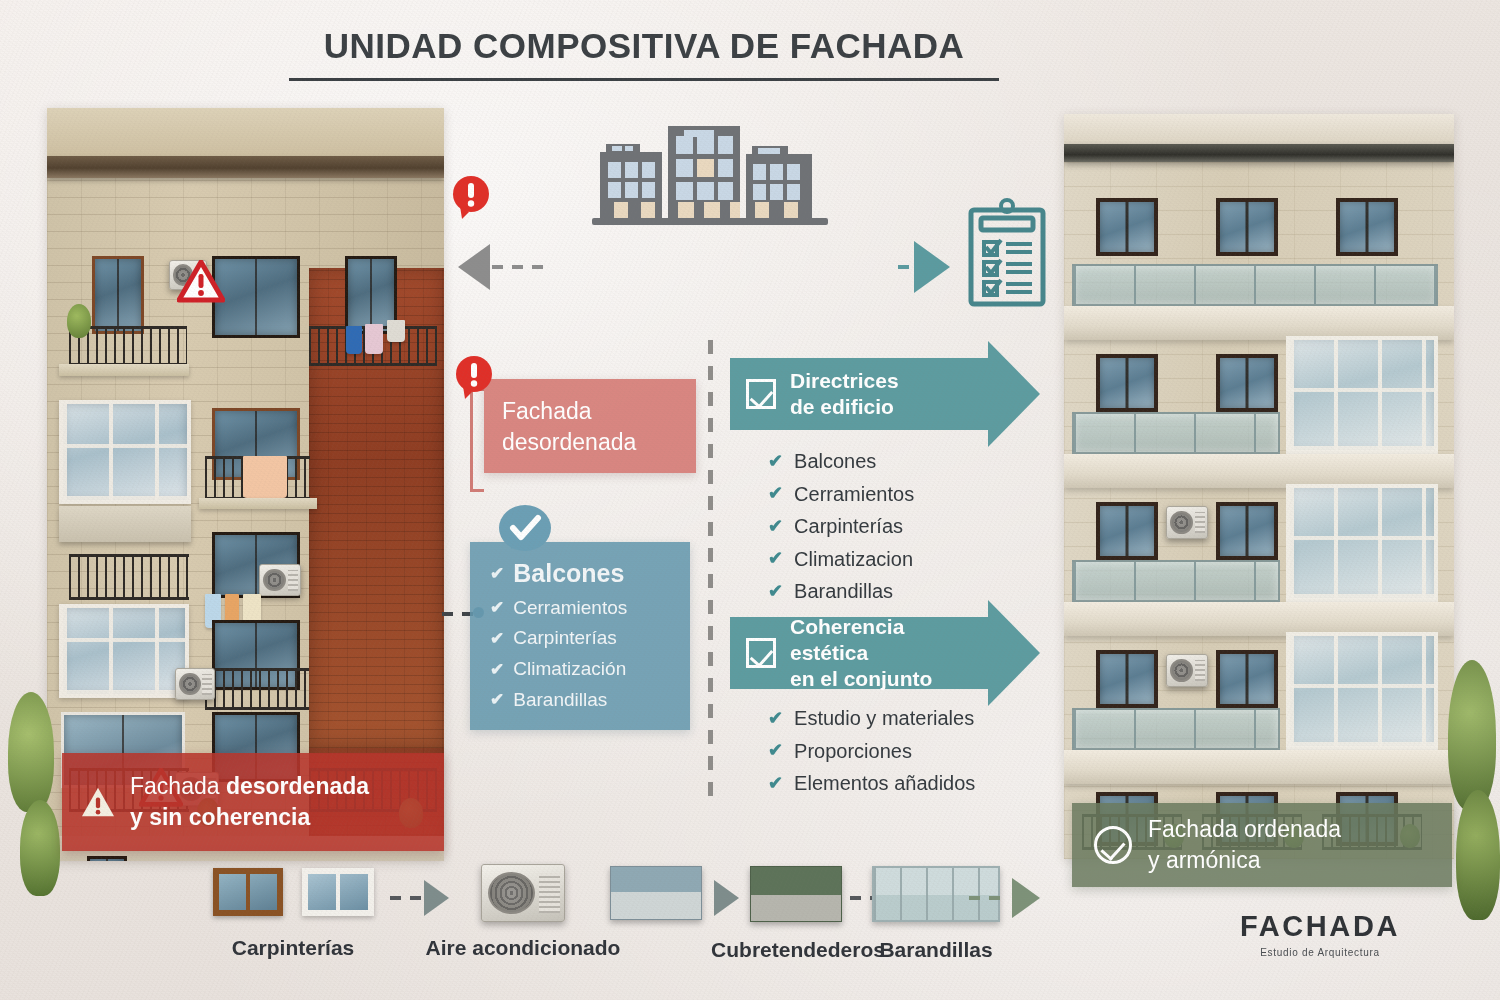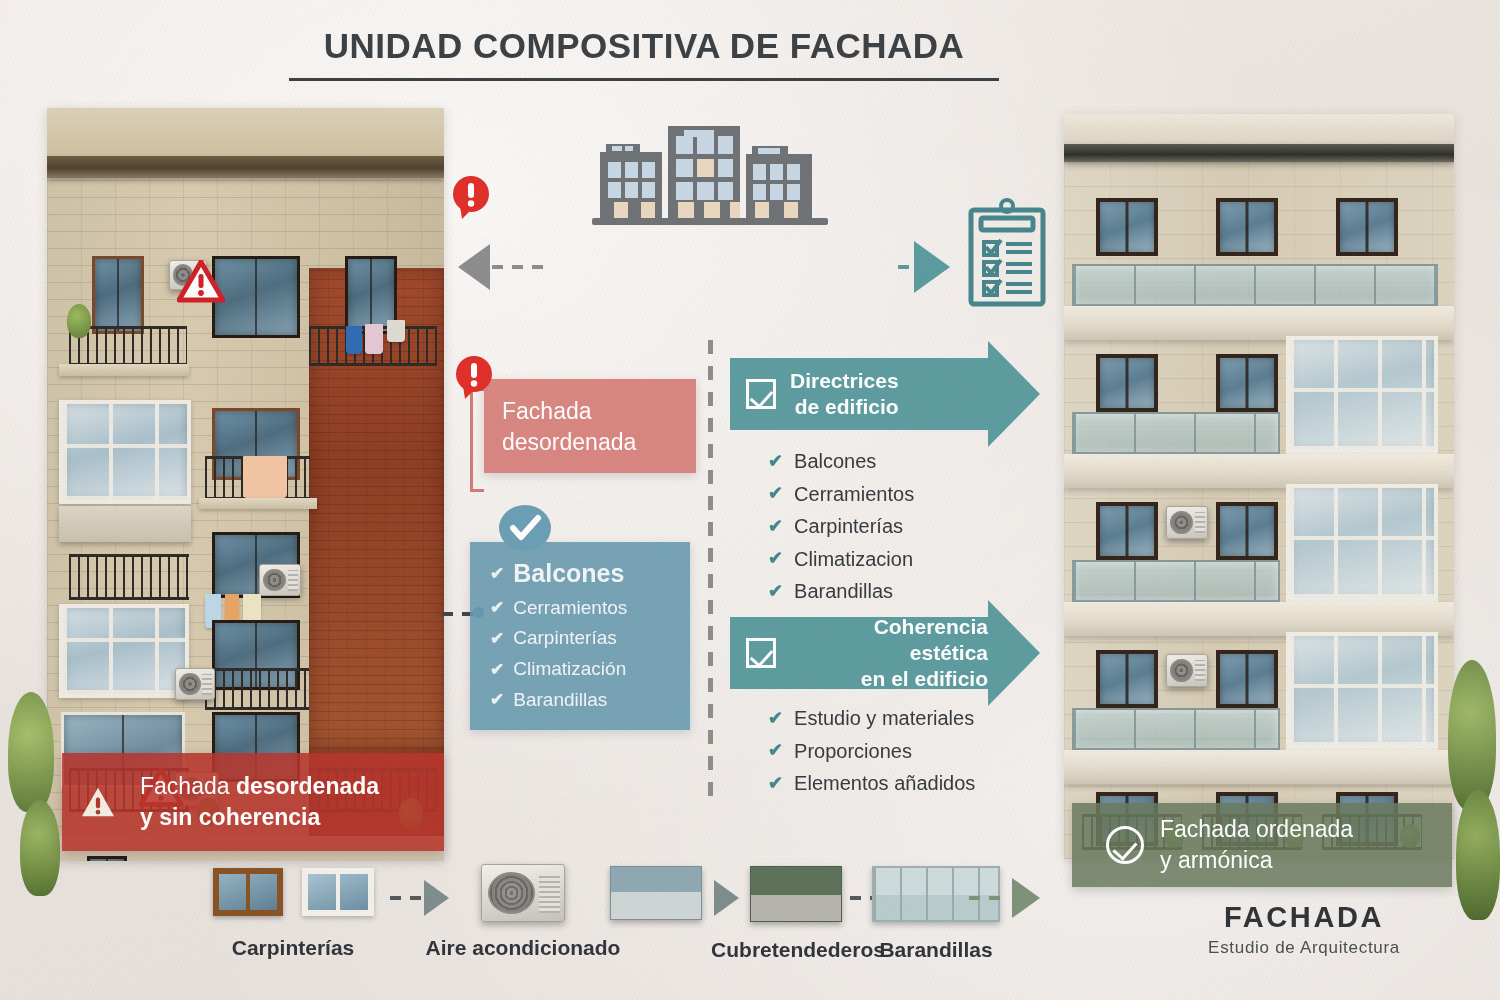--- a/index.html
+++ b/index.html
@@ -323,21 +323,21 @@
   #blue-dot { position:absolute; left: 473px; top: 607px; width: 11px; height: 11px; border-radius:50%;
               background:#6b96ae; z-index:28; }
 
   
   .arrowcard {
     position:absolute; height: 72px; z-index: 28;
     display:flex; align-items:center;
   }
   .arrowcard .body {
     height: 72px; background:#5d9ca0;
-    display:flex; align-items:center; gap: 14px; padding-left: 16px; text-align: right;
+    display:flex; align-items:center; gap: 14px; padding-left: 16px;
   }
   .arrowcard .head {
     color:#fff; font-size: 21px; font-weight: bold; line-height: 1.25;
   }
   .arrowcard .point {
     width:0;height:0;
     border-top: 53px solid transparent; border-bottom: 53px solid transparent;
     border-left: 52px solid #5d9ca0;
   }
   .chkbox {
@@ -359,31 +359,31 @@
   #arrowcard-1 .body { width: 258px; }
   #list-1 { left: 768px; top: 445px; }
   #arrowcard-2 { left: 730px; top: 617px; }
   #arrowcard-2 .body { width: 258px; }
   #list-2 { left: 768px; top: 702px; }
 
   
   #banner-red {
     position:absolute; left: 62px; top: 753px; width: 382px; height: 98px; z-index: 22;
     background: rgba(183,52,43,.88);
-    display:flex; align-items:center; gap: 24px; padding-left: 18px;
+    display:flex; align-items:center; gap: 14px; padding-left: 18px;
     box-shadow: 0 3px 10px rgba(80,20,16,.25);
   }
   #banner-red .txt { color:#fff; font-size: 23px; line-height: 1.33; }
   #banner-red .txt b { font-weight: bold; }
   #banner-red .txt .lt { font-weight: 400; }
 
   #banner-green {
     position:absolute; left: 1072px; top: 803px; width: 380px; height: 84px; z-index: 22;
     background: rgba(106,122,94,.86);
-    display:flex; align-items:center; gap: 16px; padding-left: 34px;
+    display:flex; align-items:center; gap: 16px; padding-left: 22px;
     box-shadow: 0 3px 10px rgba(40,55,32,.22);
   }
   #banner-green .txt { color:#fff; font-size: 23px; line-height: 1.33; font-weight: 500; }
 
   .warn-tri {
     width: 36px; height: 32px; flex:0 0 auto; position:relative;
   }
   .circ-check {
     width: 38px; height: 38px; border-radius: 50%; border: 3px solid #fff; flex:0 0 auto; position:relative;
   }
@@ -441,21 +441,21 @@
   .thumb-rail::after {
     content:""; position:absolute; inset:0;
     background-image: repeating-linear-gradient(90deg, rgba(150,168,170,.9) 0 2px, rgba(0,0,0,0) 2px 26px);
   }
 
   
   #logo {
     position:absolute; right: 100px; bottom: 42px; text-align:center; z-index: 30;
   }
   #logo .brand { font-size: 29px; font-weight: bold; letter-spacing: 2.6px; color:#2f3337; }
-  #logo .sub   { font-size: 17px; letter-spacing: .7px; color:#4a4e52; margin-top: 4px; }
+  #logo .sub   { font-size: 10px; letter-spacing: .7px; color:#4a4e52; margin-top: 4px; }
 
   
   .shrub { position:absolute; z-index: 10; border-radius: 50% 50% 40% 40%; }
 </style>
 </head>
 <body>
 
 <div id="stage">
 
   <div id="title-block">
@@ -746,21 +746,21 @@
         <span class="ck">✔</span>
         <span>Barandillas</span>
       </li>
   </ul>
 
   <div class="arrowcard" id="arrowcard-2">
     <div class="body">
       <div class="chkbox"></div>
       <div class="head">
         <div>Coherencia estética</div>
-        <div>en el edificio</div>
+        <div>en el conjunto</div>
       </div>
     </div>
     <div class="point"></div>
   </div>
   <ul class="teallist" id="list-2">
     <li>
         <span class="ck">✔</span>
         <span>Estudio y materiales</span>
       </li>
     <li>

